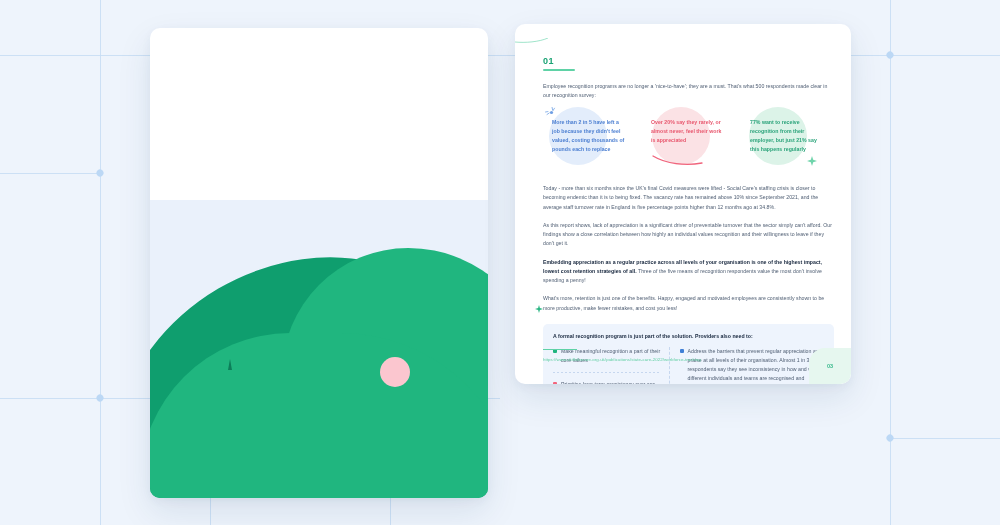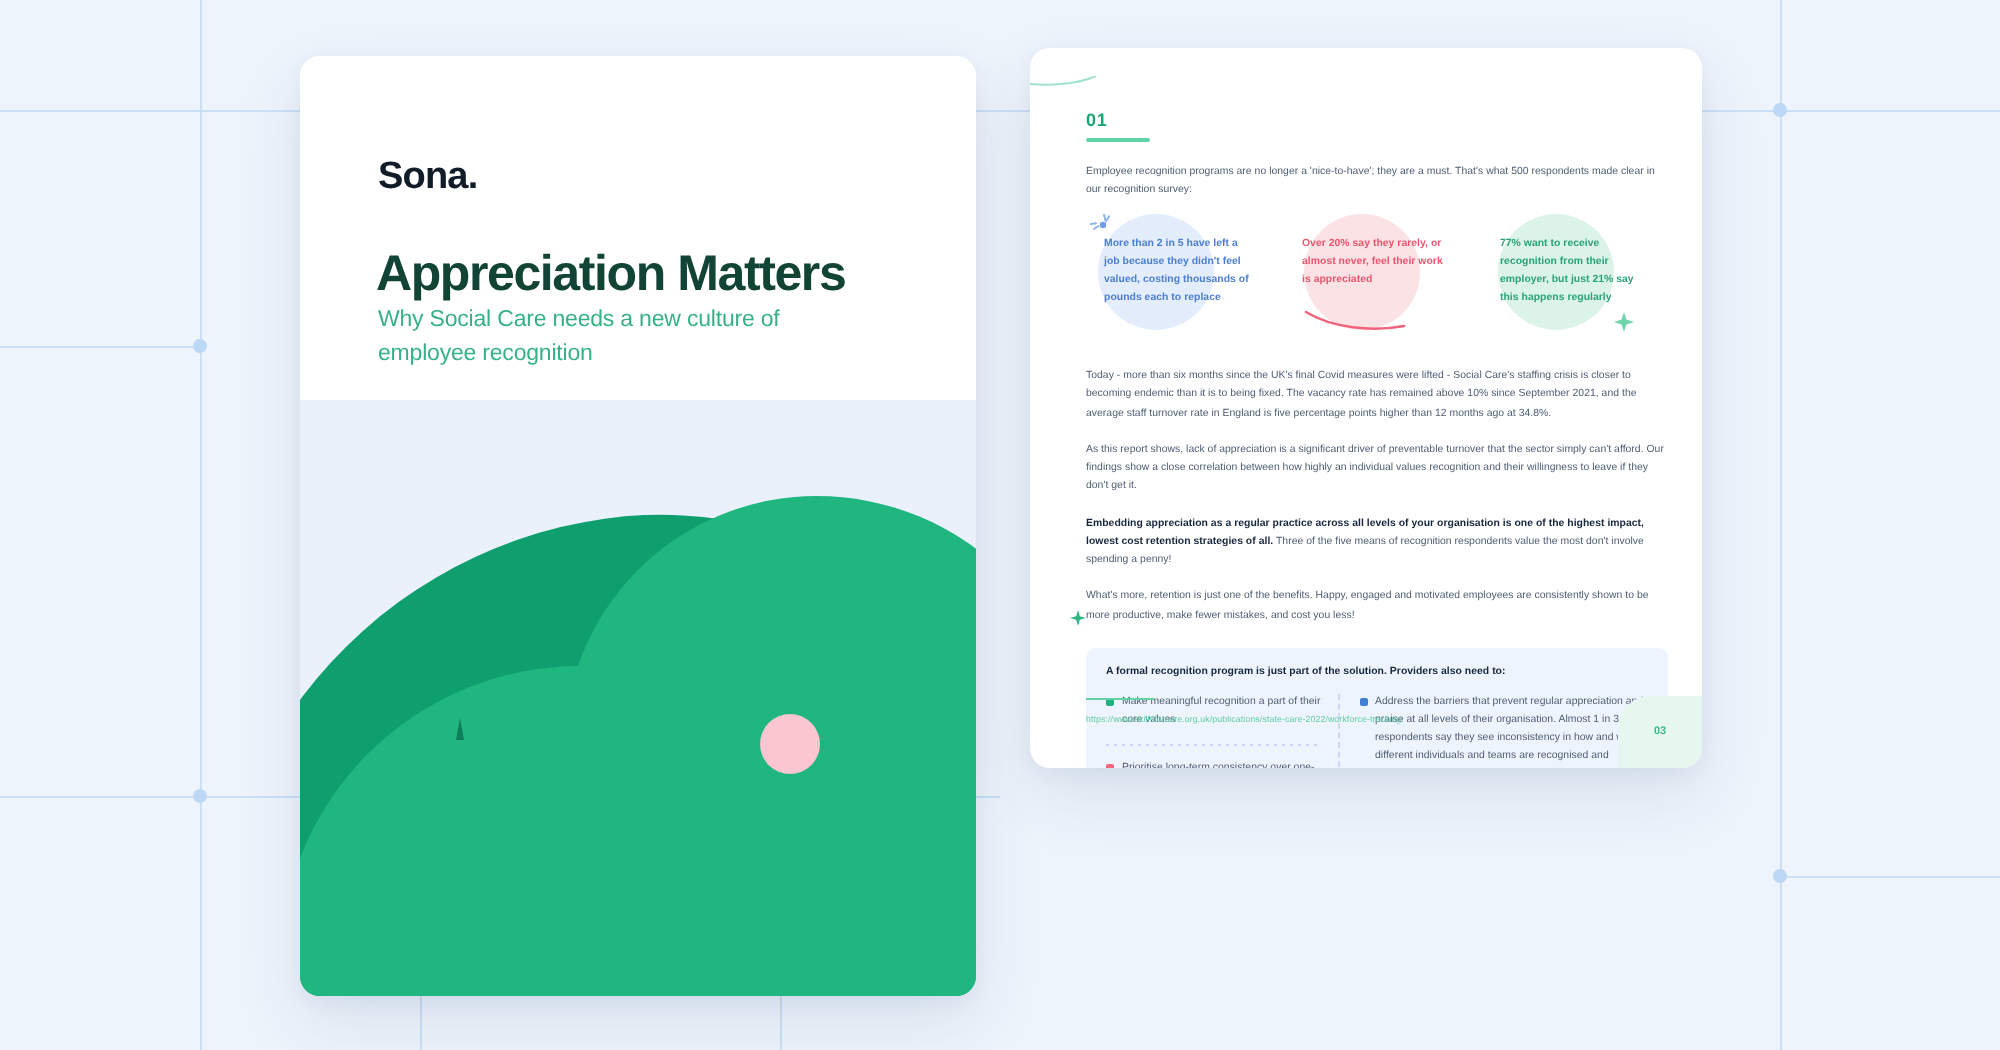--- a/index.html
+++ b/index.html
@@ -208,25 +208,20 @@
     <div class="grid-line h" style="left:0; top:173px; width:100px;"></div>
     <div class="grid-line h" style="left:890px; top:438px; width:110px;"></div>
     <div class="grid-line h" style="left:0; top:398px; width:500px;"></div>
     <div class="grid-dot" style="left:890px; top:55px;"></div>
     <div class="grid-dot" style="left:100px; top:173px;"></div>
     <div class="grid-dot" style="left:890px; top:438px;"></div>
     <div class="grid-dot" style="left:100px; top:398px;"></div>
   </div>
 
   <div class="page" id="cover-page">
-    <div class="cover-top">
-      <div class="brand">Sona.</div>
-      <div class="cover-title">Appreciation Matters</div>
-      <div class="cover-sub">Why Social Care needs a new culture of employee recognition</div>
-    </div>
     <div class="cover-bottom">
       <div class="pink-dot"></div>
       <div class="hill-dark"></div>
       <div class="hill-peak"></div>
       <div class="hill-light"></div>
       <div class="tiny-tree"></div>
     </div>
   </div>
 
   <div class="page" id="content-page">

